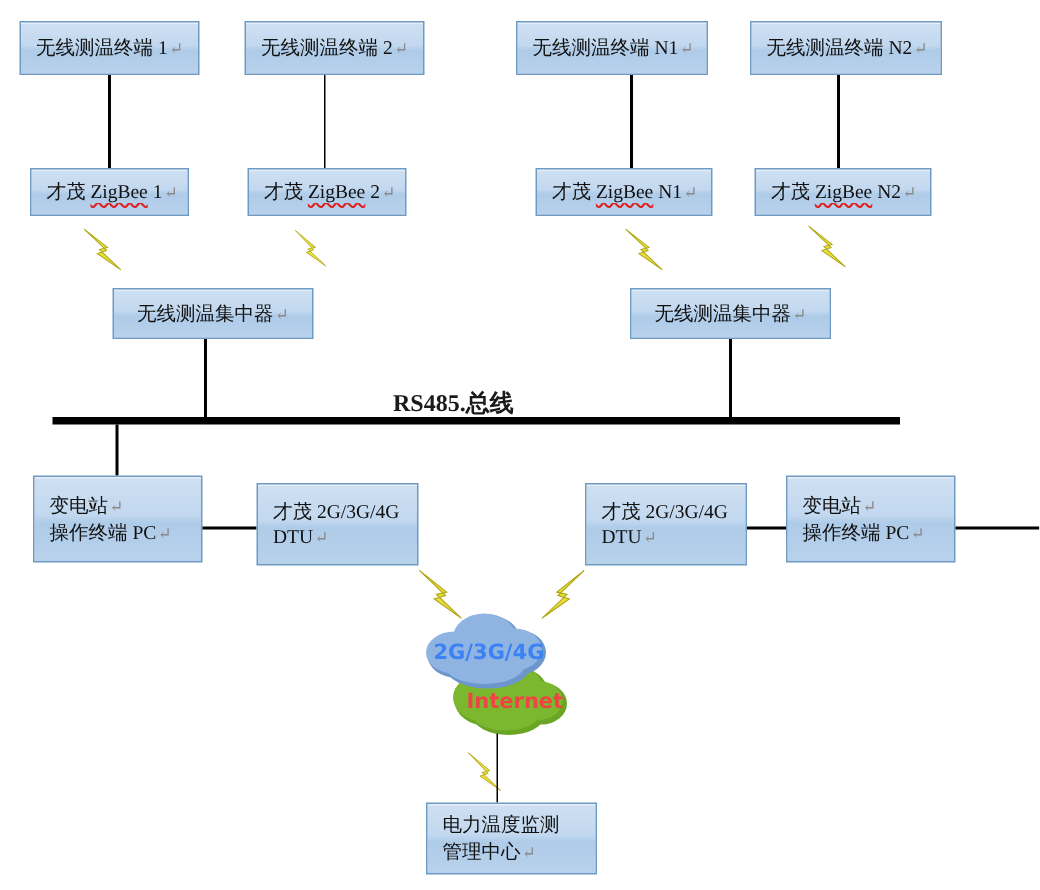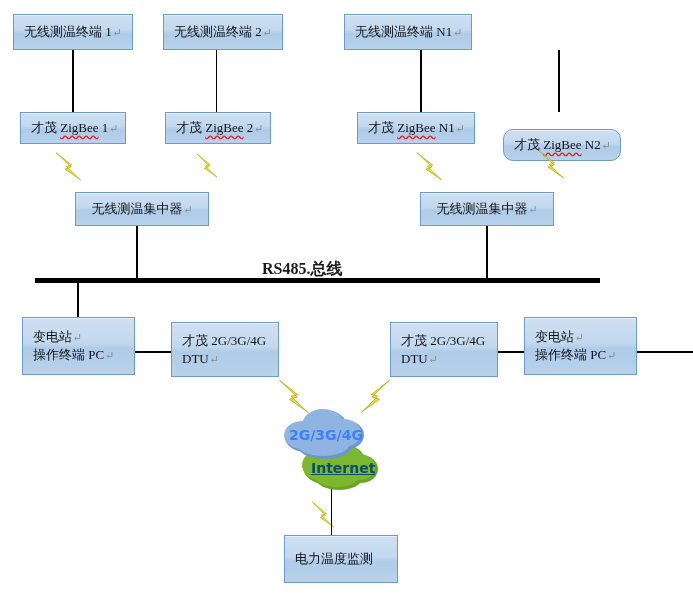--- a/index.html
+++ b/index.html
@@ -108,39 +108,42 @@
   </div>
 
   <div class="node center" style="left:163px; top:14px; width:120px; height:36px;">
     <div class="ln"><span>无线测温终端 2</span><span class="pil">↵</span></div>
   </div>
 
   <div class="node center" style="left:344px; top:14px; width:128px; height:36px;">
     <div class="ln"><span>无线测温终端 N1</span><span class="pil">↵</span></div>
   </div>
 
+  <div class="node center" style="left:500px; top:14px; width:128px; height:36px;">
+    <div class="ln"><span>无线测温终端 N2</span><span class="pil">↵</span></div>
+  </div>
 
   <div class="vline" style="left:72px; top:50px; height:62px;"></div>
   <div class="vline thin" style="left:216px; top:50px; height:62px;"></div>
   <div class="vline" style="left:420px; top:50px; height:62px;"></div>
   <div class="vline" style="left:558px; top:50px; height:62px;"></div>
 
   <div class="node center" style="left:20px; top:112px; width:106px; height:32px;">
     <div class="ln"><span>才茂 </span><span class="sq">ZigBee</span><span> 1</span><span class="pil">↵</span></div>
   </div>
 
   <div class="node center" style="left:165px; top:112px; width:106px; height:32px;">
     <div class="ln"><span>才茂 </span><span class="sq">ZigBee</span><span> 2</span><span class="pil">↵</span></div>
   </div>
 
   <div class="node center" style="left:357px; top:112px; width:118px; height:32px;">
     <div class="ln"><span>才茂 </span><span class="sq">ZigBee</span><span> N1</span><span class="pil">↵</span></div>
   </div>
 
-  <div class="node center" style="left:503px; top:129px; width:118px; height:32px;border-radius:10px;">
+  <div class="node center" style="left:503px; top:112px; width:118px; height:32px;">
     <div class="ln"><span>才茂 </span><span class="sq">ZigBee</span><span> N2</span><span class="pil">↵</span></div>
   </div>
 
   <svg class="bolt" viewBox="0 0 100 100" style="left:52px; top:150px;">
     <polygon points="12,8 58,44 42,48 84,88 38,56 56,50" fill="#e8dd3a" stroke="#b0a718" stroke-width="2"></polygon>
   </svg>
   <svg class="bolt" viewBox="0 0 100 100" style="left:193px; top:152px; width:28px; height:28px;">
     <polygon points="14,6 62,46 44,50 86,90 40,58 58,52" fill="#e8dd3a" stroke="#b0a718" stroke-width="2"></polygon>
   </svg>
   <svg class="bolt" viewBox="0 0 100 100" style="left:413px; top:150px;">
@@ -218,25 +221,26 @@
         <ellipse cx="50" cy="22" rx="22" ry="17" fill="#6d96cc"></ellipse>
         <ellipse cx="70" cy="30" rx="19" ry="15" fill="#6d96cc"></ellipse>
         <ellipse cx="50" cy="40" rx="28" ry="14" fill="#6d96cc"></ellipse>
         <ellipse cx="28" cy="30" rx="19" ry="14" fill="#8fb4e2"></ellipse>
         <ellipse cx="48" cy="20" rx="21" ry="16" fill="#8fb4e2"></ellipse>
         <ellipse cx="68" cy="28" rx="18" ry="14" fill="#8fb4e2"></ellipse>
         <ellipse cx="48" cy="38" rx="27" ry="13" fill="#8fb4e2"></ellipse>
       </g>
     </svg>
     <div class="cloud-label" style="left:14px; top:22px;">2G/3G/4G</div>
-    <div class="cloud-label" style="left:36px; top:55px; color:#0c4a6e;text-decoration:underline;">Internet</div>
+    <div class="cloud-label" style="left:36px; top:55px; color:#ef4444;">Internet</div>
   </div>
 
   <svg class="bolt" viewBox="0 0 100 100" style="left:308px; top:500px; width:30px; height:30px;">
     <polygon points="14,6 62,46 44,50 86,90 40,58 58,52" fill="#e8dd3a" stroke="#b0a718" stroke-width="2"></polygon>
   </svg>
   <div class="vline thin" style="left:331px; top:489px; height:46px;"></div>
 
   <div class="node left" style="left:284px; top:535px; width:114px; height:48px;">
     <div class="ln">电力温度监测</div>
+    <div class="ln"><span>管理中心</span><span class="pil">↵</span></div>
   </div>
 
 </div>
 
 </body></html>

